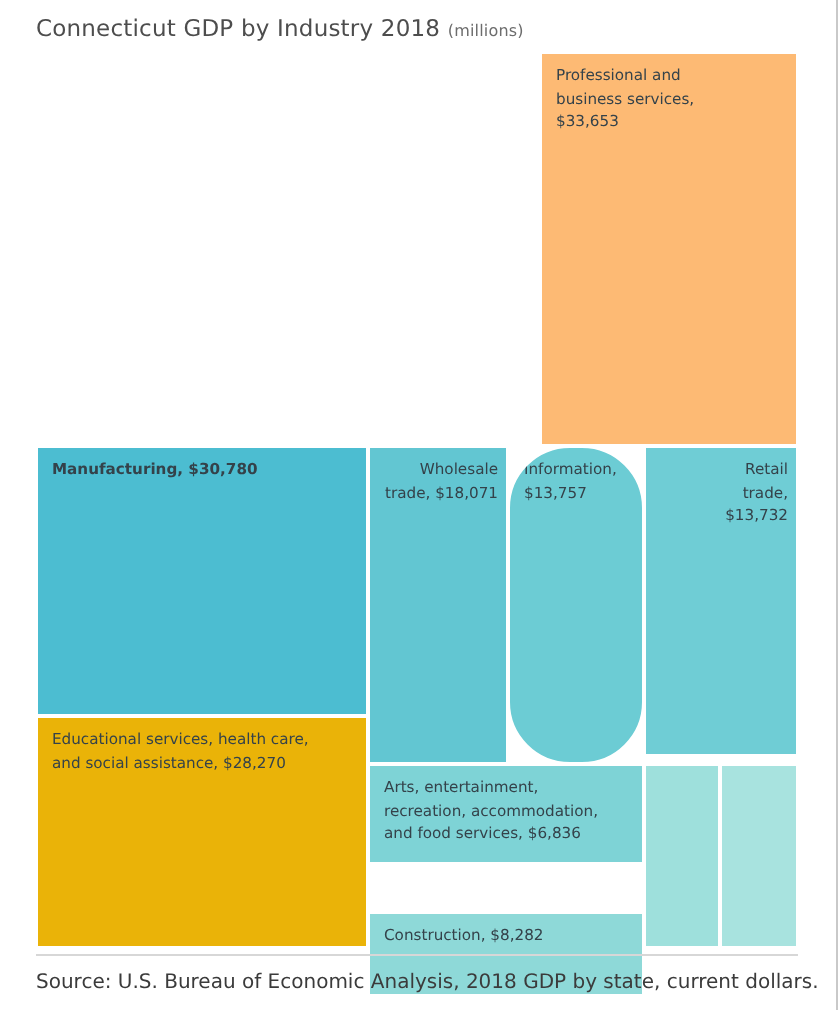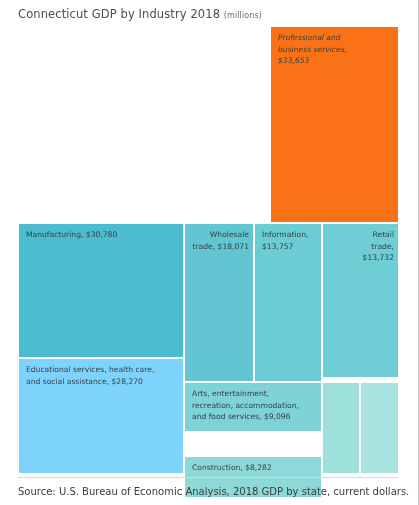--- a/index.html
+++ b/index.html
@@ -86,49 +86,49 @@
 </style>
 </head>
 <body>
 
 <div id="page-title">
   <span>Connecticut GDP by Industry 2018</span>
   <span class="units">(millions)</span>
 </div>
 
 <div id="treemap">
-    <div class="tile" style="left: 252px; top: 0px; width: 129px; height: 197px; background: #f97316; font-style: italic;">
+    <div class="tile" style="left: 252px; top: 0px; width: 129px; height: 197px; background: #fdba74;">
       <div class="tlabel">Professional and
 business services,
 $33,653</div>
     </div>
-    <div class="tile" style="left: 0px; top: 197px; width: 166px; height: 135px; background: rgb(76, 189, 209);">
+    <div class="tile" style="left: 0px; top: 197px; width: 166px; height: 135px; background: rgb(76, 189, 209); font-weight: bold;">
       <div class="tlabel">Manufacturing, $30,780</div>
     </div>
-    <div class="tile" style="left: 0px; top: 332px; width: 166px; height: 116px; background: #7dd3fc; text-decoration: underline;">
+    <div class="tile" style="left: 0px; top: 332px; width: 166px; height: 116px; background: #eab308; text-decoration: underline;">
       <div class="tlabel">Educational services, health care,
 and social assistance, $28,270</div>
     </div>
     <div class="tile center" style="left: 166px; top: 197px; width: 70px; height: 159px; background: rgb(98, 198, 210);">
       <div class="tlabel">Wholesale
 trade, $18,071</div>
     </div>
-    <div class="tile" style="left: 236px; top: 197px; width: 68px; height: 159px; background: rgb(108, 204, 212);">
+    <div class="tile" style="left: 236px; top: 197px; width: 68px; height: 159px; background: rgb(108, 204, 212); border-radius: 31px;">
       <div class="tlabel">Information,
 $13,757</div>
     </div>
     <div class="tile center" style="left: 304px; top: 197px; width: 77px; height: 155px; background: rgb(111, 205, 213);">
       <div class="tlabel">Retail
 trade,
 $13,732</div>
     </div>
     <div class="tile" style="left: 166px; top: 356px; width: 138px; height: 50px; background: rgb(126, 211, 214);">
       <div class="tlabel">Arts, entertainment,
 recreation, accommodation,
-and food services, $9,096</div>
+and food services, $6,836</div>
     </div>
     <div class="tile" style="left: 166px; top: 406px; width: 138px; height: 42px; background: rgb(142, 217, 216); margin-top: 24px;">
       <div class="tlabel">Construction, $8,282</div>
     </div>
     <div class="tile" style="left: 304px; top: 356px; width: 38px; height: 92px; background: rgb(158, 224, 220);">
       <div class="tlabel"></div>
     </div>
     <div class="tile" style="left: 342px; top: 356px; width: 39px; height: 92px; background: rgb(168, 227, 223);">
       <div class="tlabel"></div>
     </div>

